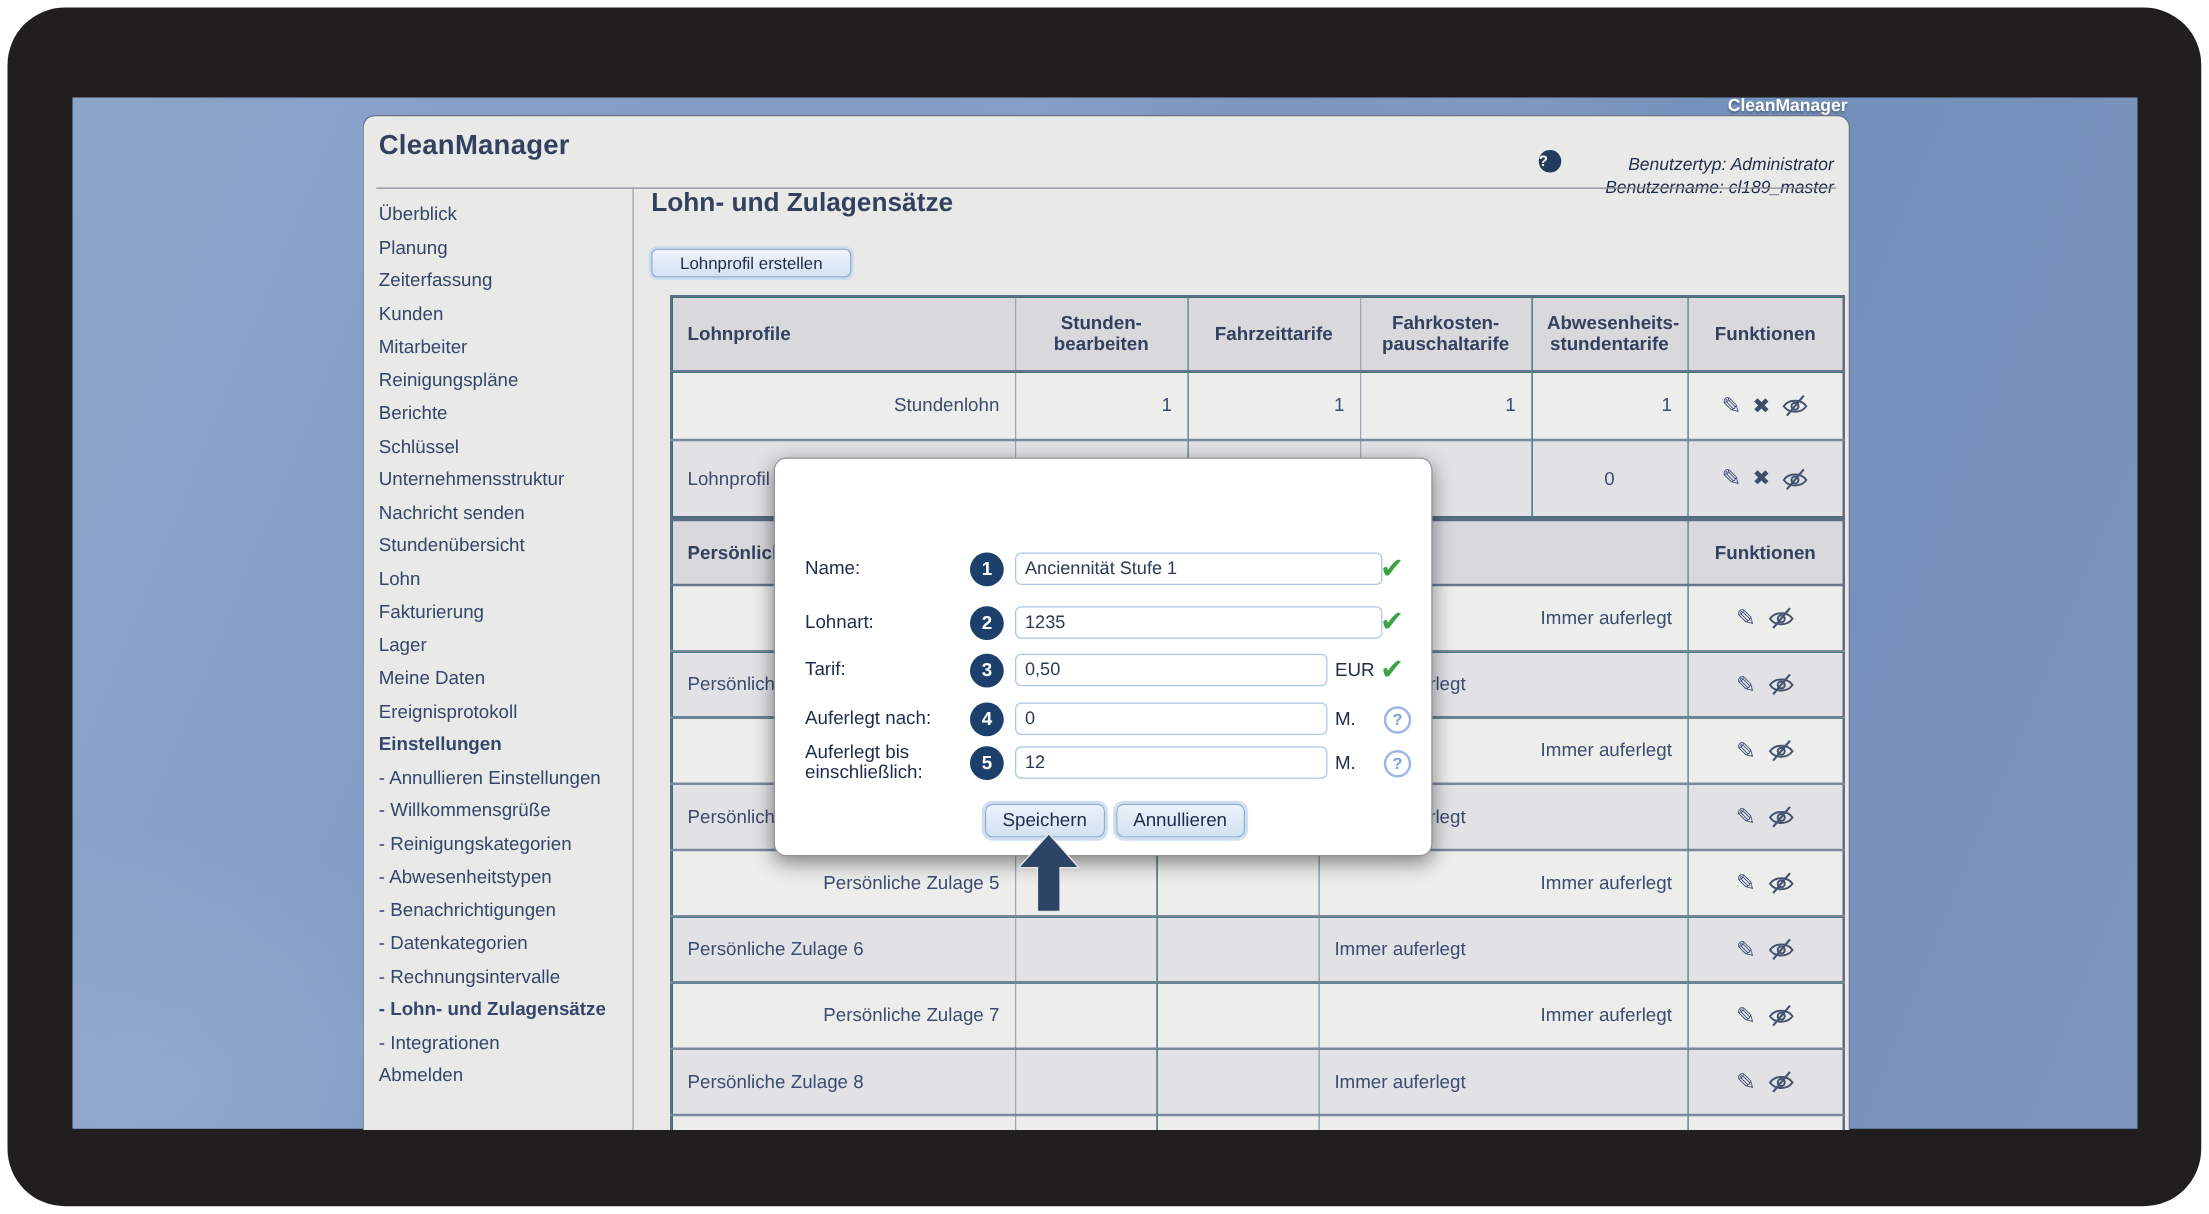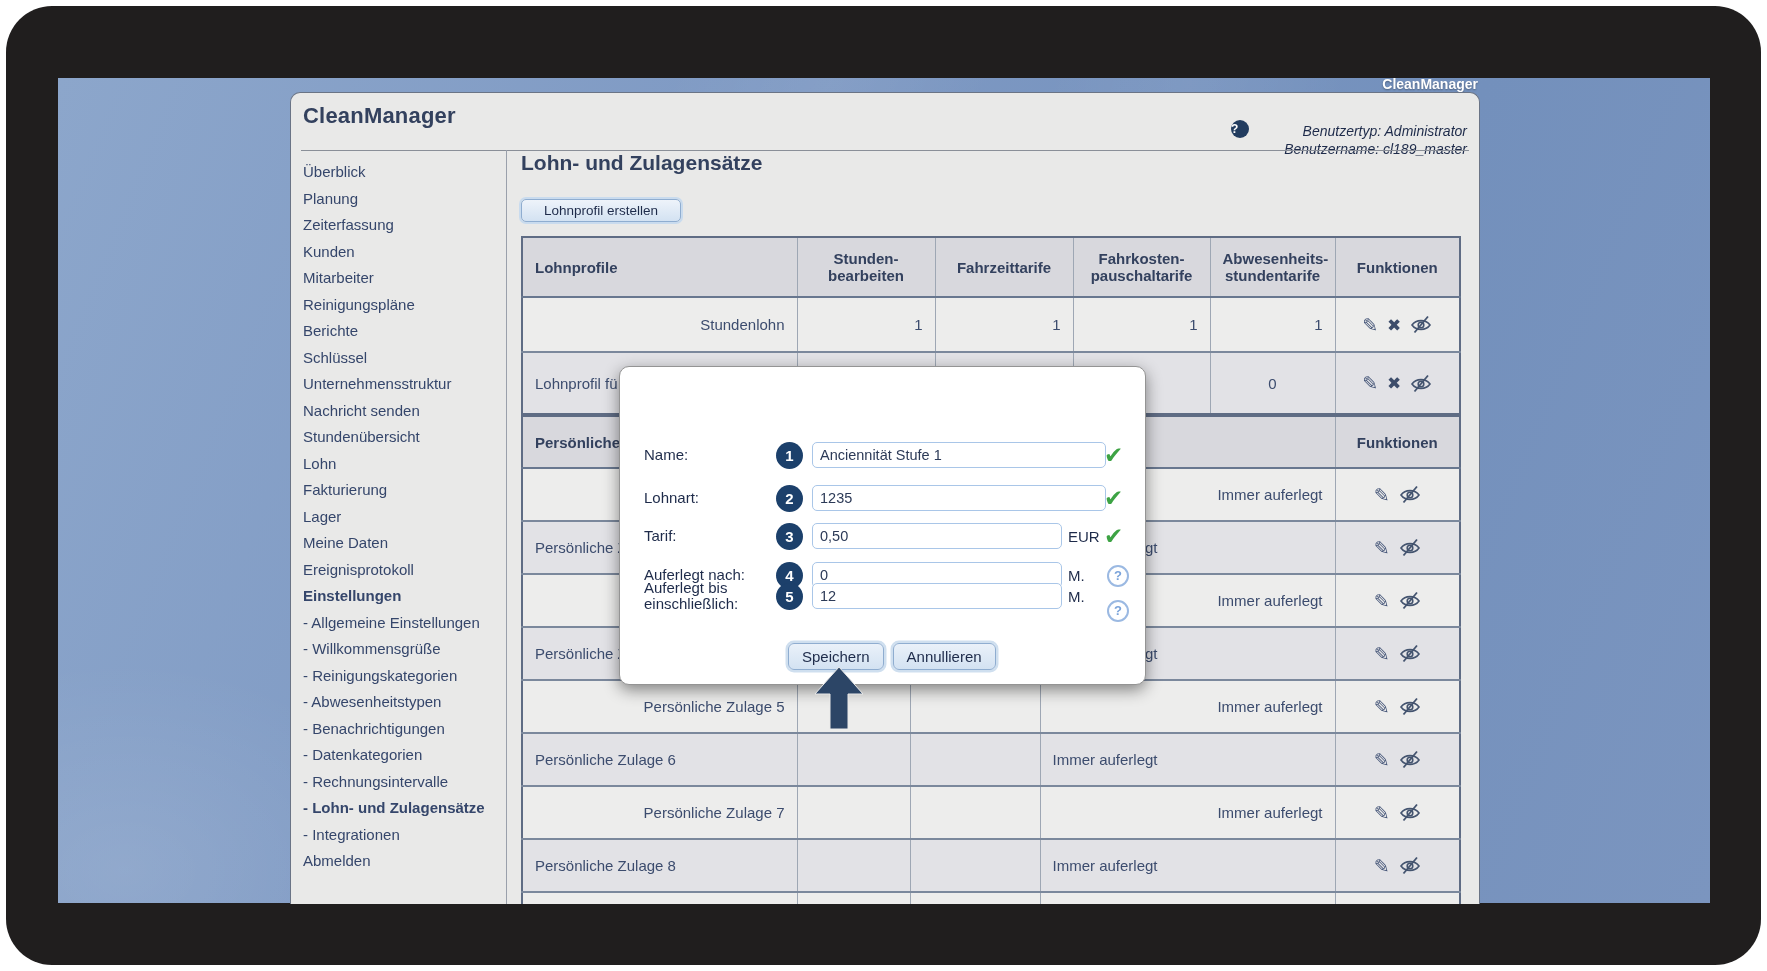--- a/index.html
+++ b/index.html
@@ -44,21 +44,21 @@
 
   
   .page-title{position:absolute;left:230px;top:58px;margin:0;font-size:21px;font-weight:bold;
               color:#33415e;}
   .create-btn{position:absolute;left:230px;top:106px;font-family:inherit;font-size:13.5px;
               color:#1e2b4a;padding:3px 22px;border:1px solid #8fadd0;border-radius:5px;
               background:linear-gradient(#eef3fa,#d3e2f2);box-shadow:0 0 0 2px #c9dbee;cursor:pointer;}
 
   table.grid{position:absolute;border-collapse:collapse;table-layout:fixed;
              font-size:15px;color:#3c4c6e;background:#0f766e;
-             border:2px solid #5f6c84;}
+             border:2px solid #5f6c84;margin-left:15px;}
   table.grid th,table.grid td{border:1px solid #9ea7b4;padding:0 12px;overflow:hidden;}
   table.grid th{background:#d8d8dd;font-weight:bold;color:#33415e;white-space:pre-line;
                 text-align:center;border-bottom:2px solid #68778f;}
   table.grid th.left{text-align:left;}
   table.grid td.num{text-align:center;}
   table.grid tr.light td{background:#ededec;text-align:right;}
   table.grid tr.dark td{background:#e2e2e6;}
   table.grid tr td{border-top:2px solid #7b889c;}
   .t1{left:230px;top:143px;width:938px;}
   .t2{left:230px;top:322px;width:938px;}
@@ -128,21 +128,21 @@
         <div class="side-item">Schlüssel</div>
         <div class="side-item">Unternehmensstruktur</div>
         <div class="side-item">Nachricht senden</div>
         <div class="side-item">Stundenübersicht</div>
         <div class="side-item">Lohn</div>
         <div class="side-item">Fakturierung</div>
         <div class="side-item">Lager</div>
         <div class="side-item">Meine Daten</div>
         <div class="side-item">Ereignisprotokoll</div>
         <div class="side-item bold">Einstellungen</div>
-        <div class="side-item">- Allgemeine Einstellungen</div>
+        <div class="side-item">- Annullieren Einstellungen</div>
         <div class="side-item">- Willkommensgrüße</div>
         <div class="side-item">- Reinigungskategorien</div>
         <div class="side-item">- Abwesenheitstypen</div>
         <div class="side-item">- Benachrichtigungen</div>
         <div class="side-item">- Datenkategorien</div>
         <div class="side-item">- Rechnungsintervalle</div>
         <div class="side-item bold">- Lohn- und Zulagensätze</div>
         <div class="side-item">- Integrationen</div>
         <div class="side-item">Abmelden</div>
       </nav>
@@ -410,21 +410,21 @@
       <span class="check" style="top:155px">✔</span>
 
       <div class="mrow" style="top:194px">
         <span class="lbl">Auferlegt nach:</span>
         <span class="badge">4</span>
         <input class="fld w-narrow" value="0" style="">
         <span class="suffix">M.</span>
       </div>
       <span class="qmark" style="top:198px">?</span>
 
-      <div class="mrow" style="top:215px">
+      <div class="mrow" style="top:229px">
         <span class="lbl">Auferlegt bis einschließlich:</span>
         <span class="badge">5</span>
         <input class="fld w-narrow" value="12" style="">
         <span class="suffix">M.</span>
       </div>
       <span class="qmark" style="top:233px">?</span>
 
       <div class="mbuttons">
         <button class="dlg-btn">Speichern</button>
         <button class="dlg-btn">Annullieren</button>

